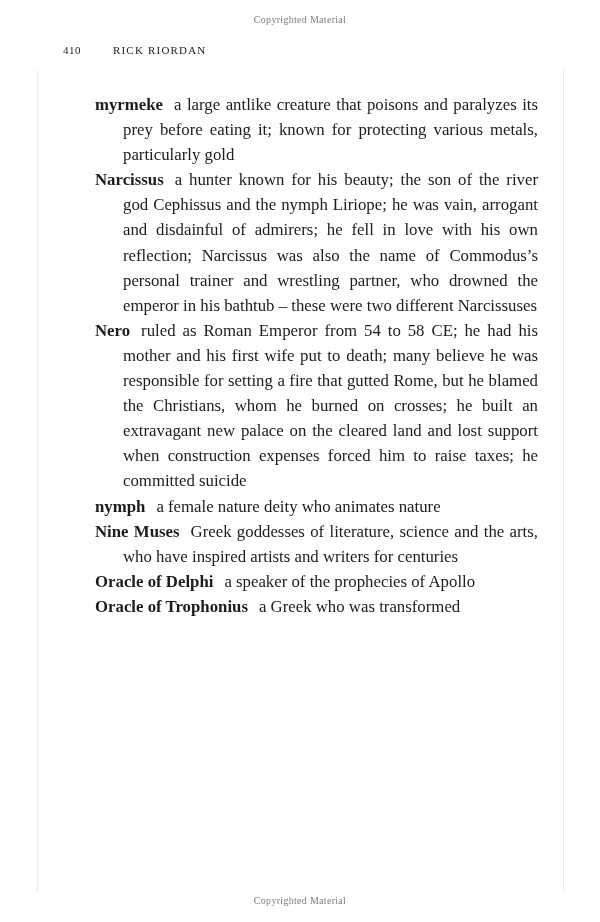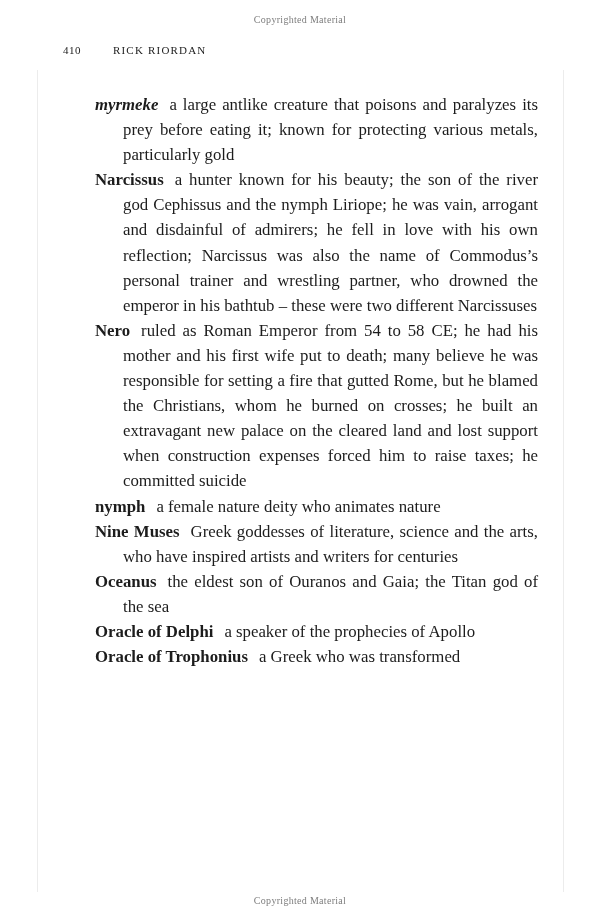--- a/index.html
+++ b/index.html
@@ -71,21 +71,20 @@
     text-align: justify;
     font-size: 16.8px;
     line-height: 25.1px;
     color: #1c1c1c;
   }
   .term {
     font-weight: bold;
     margin-right: 11px;
   }
   .term.bold-italic {
-    font-style: italic;
   }
 </style>
 </head>
 <body>
 
 <div class="page">
 
   <div class="edge-left"></div>
   <div class="edge-right"></div>
 
@@ -95,20 +94,19 @@
     <span class="pagenum">410</span>
     <span class="title">RICK RIORDAN</span>
   </div>
 
   <main class="glossary">
       <p class="entry"><span class="term bold-italic">myrmeke</span><span class="definition">a large antlike creature that poisons and paralyzes its prey before eating it; known for protecting various metals, particularly gold</span></p>
       <p class="entry"><span class="term bold">Narcissus</span><span class="definition">a hunter known for his beauty; the son of the river god Cephissus and the nymph Liriope; he was vain, arrogant and disdainful of admirers; he fell in love with his own reflection; Narcissus was also the name of Commodus’s personal trainer and wrestling partner, who drowned the emperor in his bathtub – these were two different Narcissuses</span></p>
       <p class="entry"><span class="term bold">Nero</span><span class="definition">ruled as Roman Emperor from 54 to 58 CE; he had his mother and his first wife put to death; many believe he was responsible for setting a fire that gutted Rome, but he blamed the Christians, whom he burned on crosses; he built an extravagant new palace on the cleared land and lost support when construction expenses forced him to raise taxes; he committed suicide</span></p>
       <p class="entry"><span class="term bold">nymph</span><span class="definition">a female nature deity who animates nature</span></p>
       <p class="entry"><span class="term bold">Nine Muses</span><span class="definition">Greek goddesses of literature, science and the arts, who have inspired artists and writers for centuries</span></p>
-      <p class="entry"><span class="term bold">Oceanus</span><span class="definition">the eldest son of Ouranos and Gaia; the Titan god of the sea</span></p>
       <p class="entry"><span class="term bold">Oracle of Delphi</span><span class="definition">a speaker of the prophecies of Apollo</span></p>
       <p class="entry"><span class="term bold">Oracle of Trophonius</span><span class="definition">a Greek who was transformed</span></p>
     </main>
 
   <div class="copyright bottom">Copyrighted Material</div>
 
 </div>
 
 </body></html>

